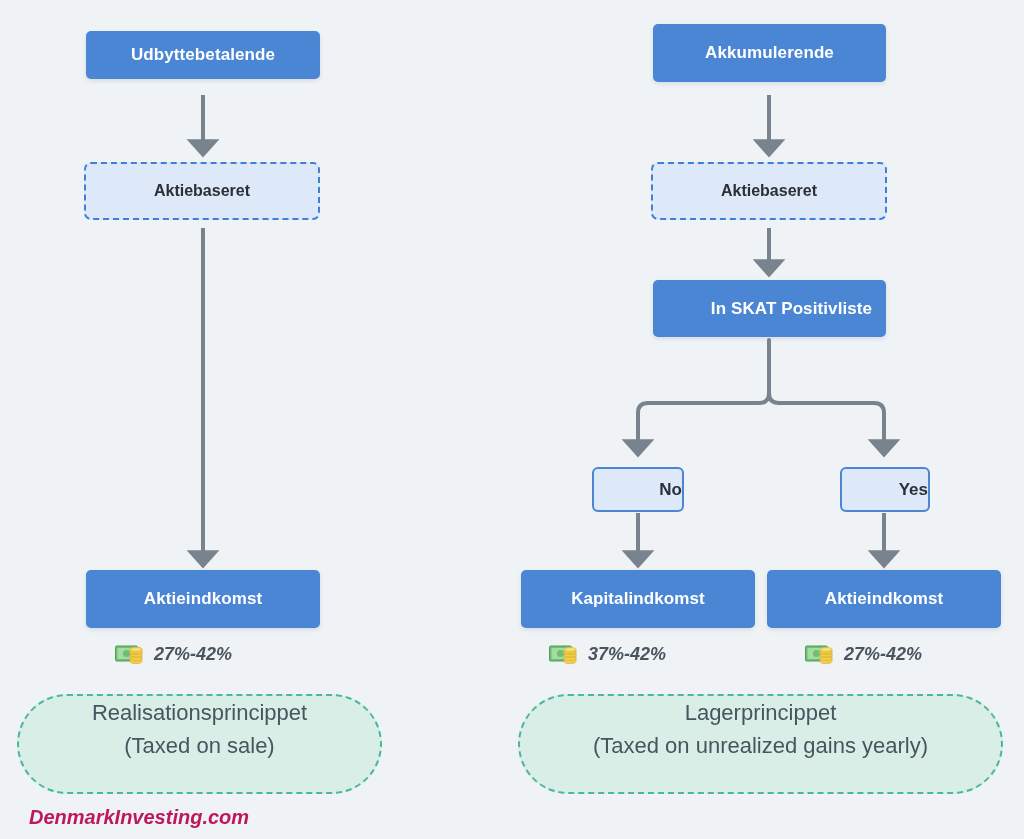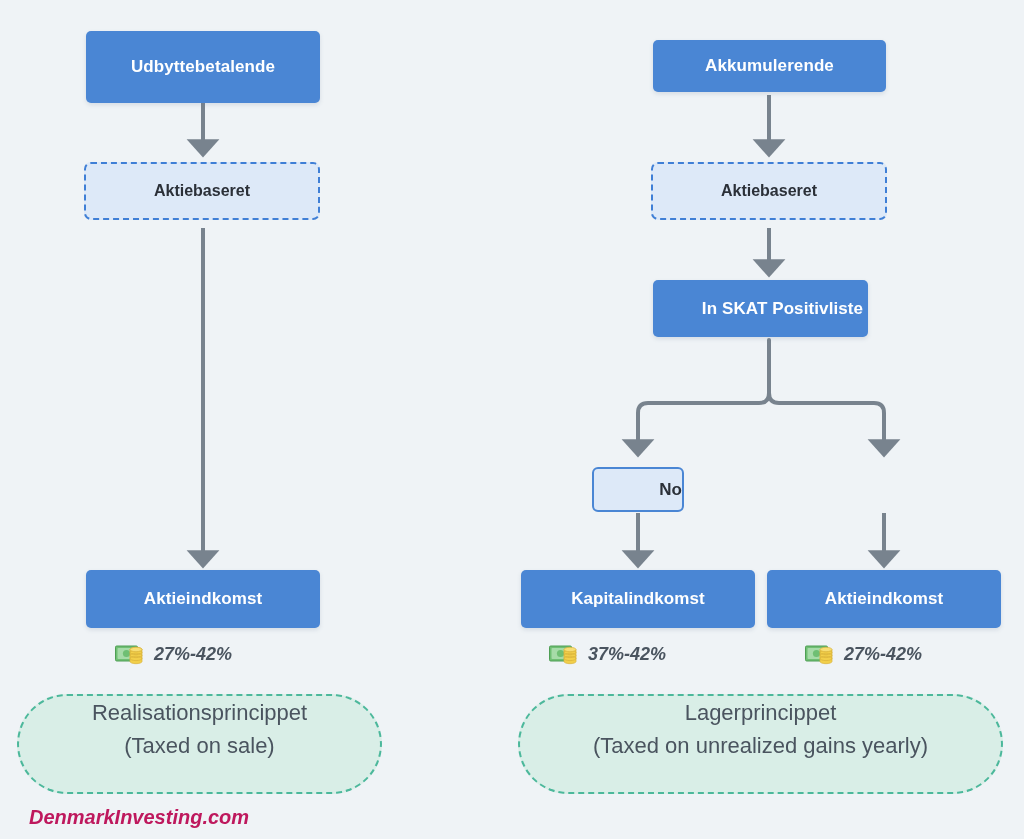--- a/index.html
+++ b/index.html
@@ -128,21 +128,21 @@
 
     <path d="M769,340 L769,393" stroke="#78838e" stroke-width="4" fill="none" stroke-linecap="round"></path>
     <path d="M769,393 Q769,403 759,403 L648,403 Q638,403 638,413 L638,452" stroke="#78838e" stroke-width="4" fill="none" marker-end="url(#ah)"></path>
     <path d="M769,393 Q769,403 779,403 L874,403 Q884,403 884,413 L884,452" stroke="#78838e" stroke-width="4" fill="none" marker-end="url(#ah)"></path>
 
     <line x1="638" y1="513" x2="638" y2="563" stroke="#78838e" stroke-width="4" marker-end="url(#ah)"></line>
 
     <line x1="884" y1="513" x2="884" y2="563" stroke="#78838e" stroke-width="4" marker-end="url(#ah)"></line>
   </svg>
 
-  <div class="node box-blue" style="left:86px; top:31px; width:234px; height:72px;">
+  <div class="node box-blue" style="left:86px; top:31px; width:234px; height:48px;">
     <span>Udbyttebetalende</span>
   </div>
 
   <div class="node box-dashed" style="left:84px; top:162px; width:236px; height:58px;">
     <span>Aktiebaseret</span>
   </div>
 
   <div class="node box-blue" style="left:86px; top:570px; width:234px; height:58px;">
     <span>Aktieindkomst</span>
   </div>
@@ -163,36 +163,39 @@
       </svg>
     </span>
     <span class="rate-text">27%-42%</span>
   </div>
 
   <div class="capsule" style="left:17px; top:694px; width:365px; height:100px;">
     <span>Realisationsprincippet</span>
     <span class="line2">(Taxed on sale)</span>
   </div>
 
-  <div class="node box-blue" style="left:653px; top:40px; width:233px; height:52px;text-align:right;">
+  <div class="node box-blue" style="left:653px; top:24px; width:233px; height:58px;text-align:right;">
     <span>Akkumulerende</span>
   </div>
 
   <div class="node box-dashed" style="left:651px; top:162px; width:236px; height:58px;">
     <span>Aktiebaseret</span>
   </div>
 
-  <div class="node box-blue" style="left:653px; top:280px; width:215px; height:57px;padding-left:44px;">
+  <div class="node box-blue" style="left:653px; top:280px; width:233px; height:57px;padding-left:44px;">
     <span>In SKAT Positivliste</span>
   </div>
 
   <div class="node box-light" style="left:592px; top:467px; width:92px; height:45px;">
     <span>No</span>
   </div>
 
+  <div class="node box-light" style="left:840px; top:467px; width:90px; height:45px;">
+    <span>Yes</span>
+  </div>
 
   <div class="node box-blue" style="left:521px; top:570px; width:234px; height:58px;">
     <span>Kapitalindkomst</span>
   </div>
 
   <div class="node box-blue" style="left:767px; top:570px; width:234px; height:58px;">
     <span>Aktieindkomst</span>
   </div>
 
   <div class="rate-row" style="left:549px; top:644px;">

